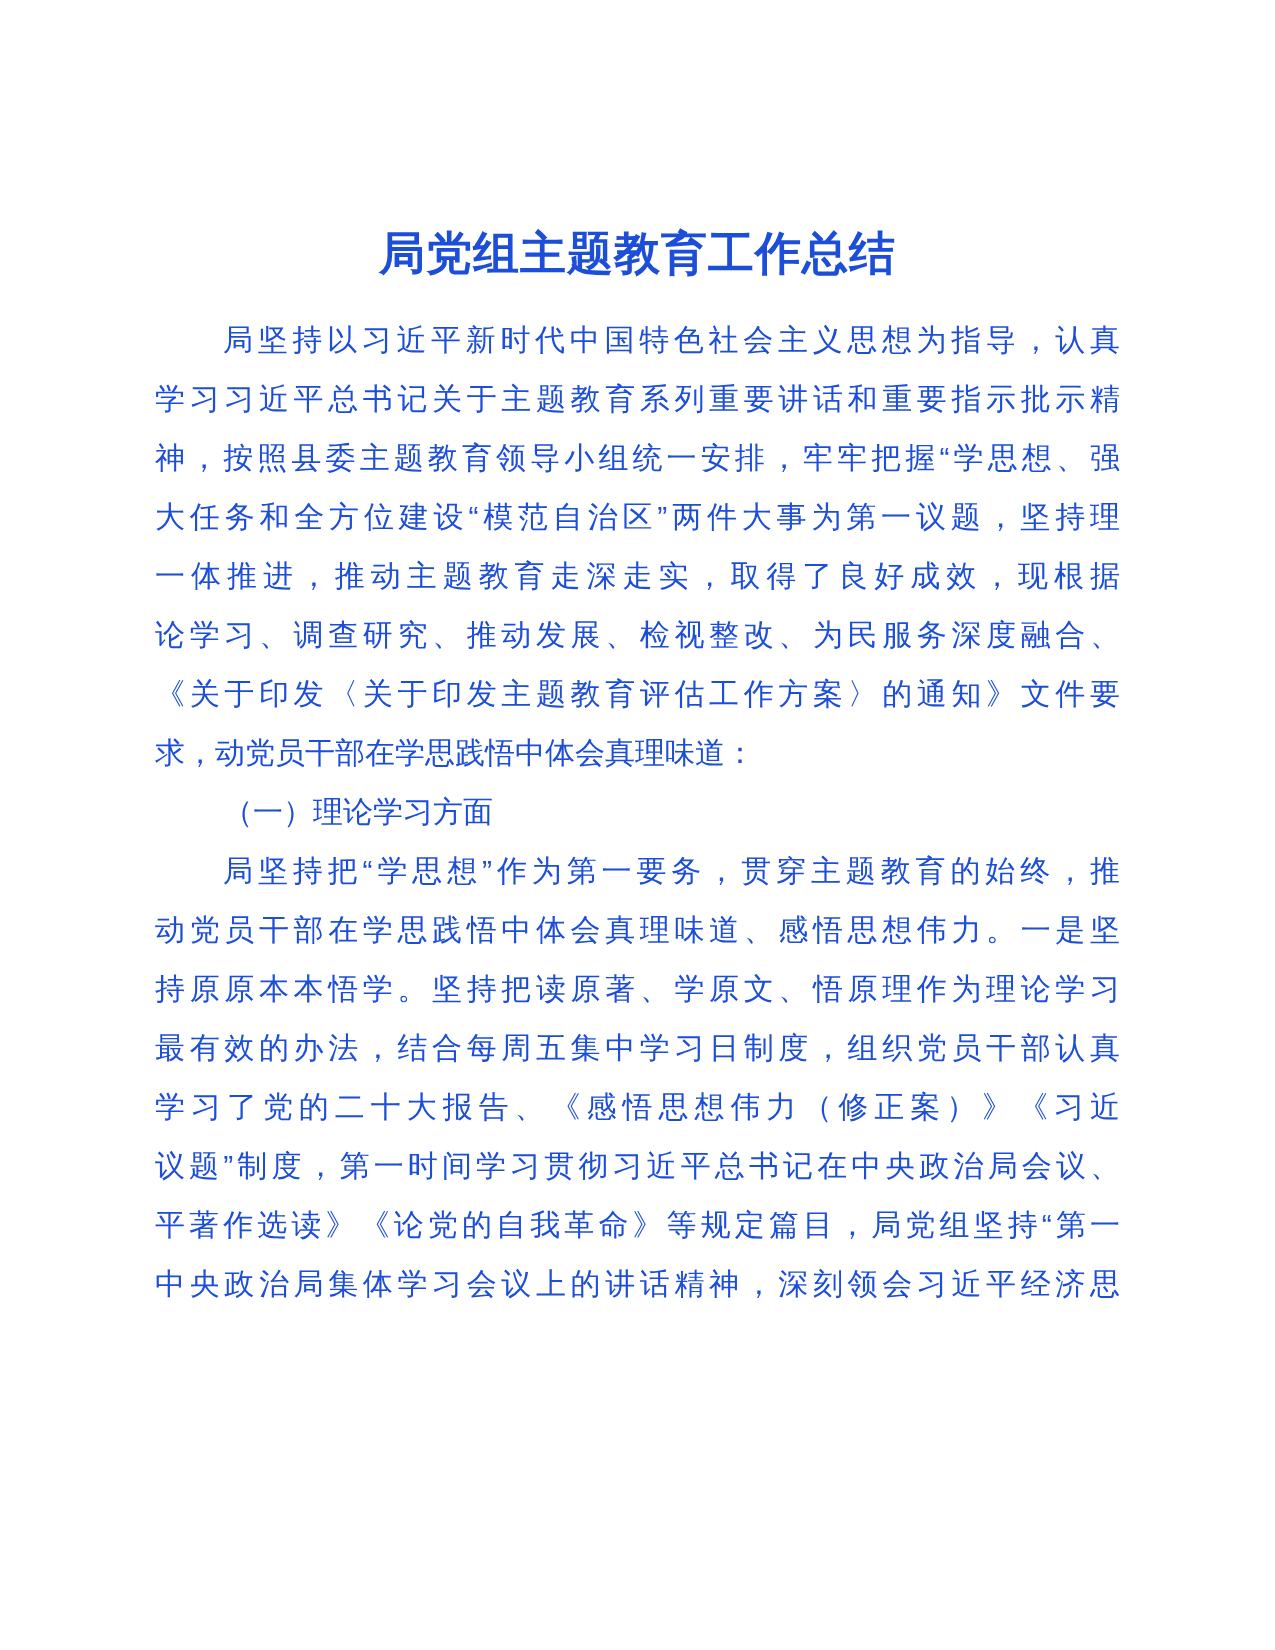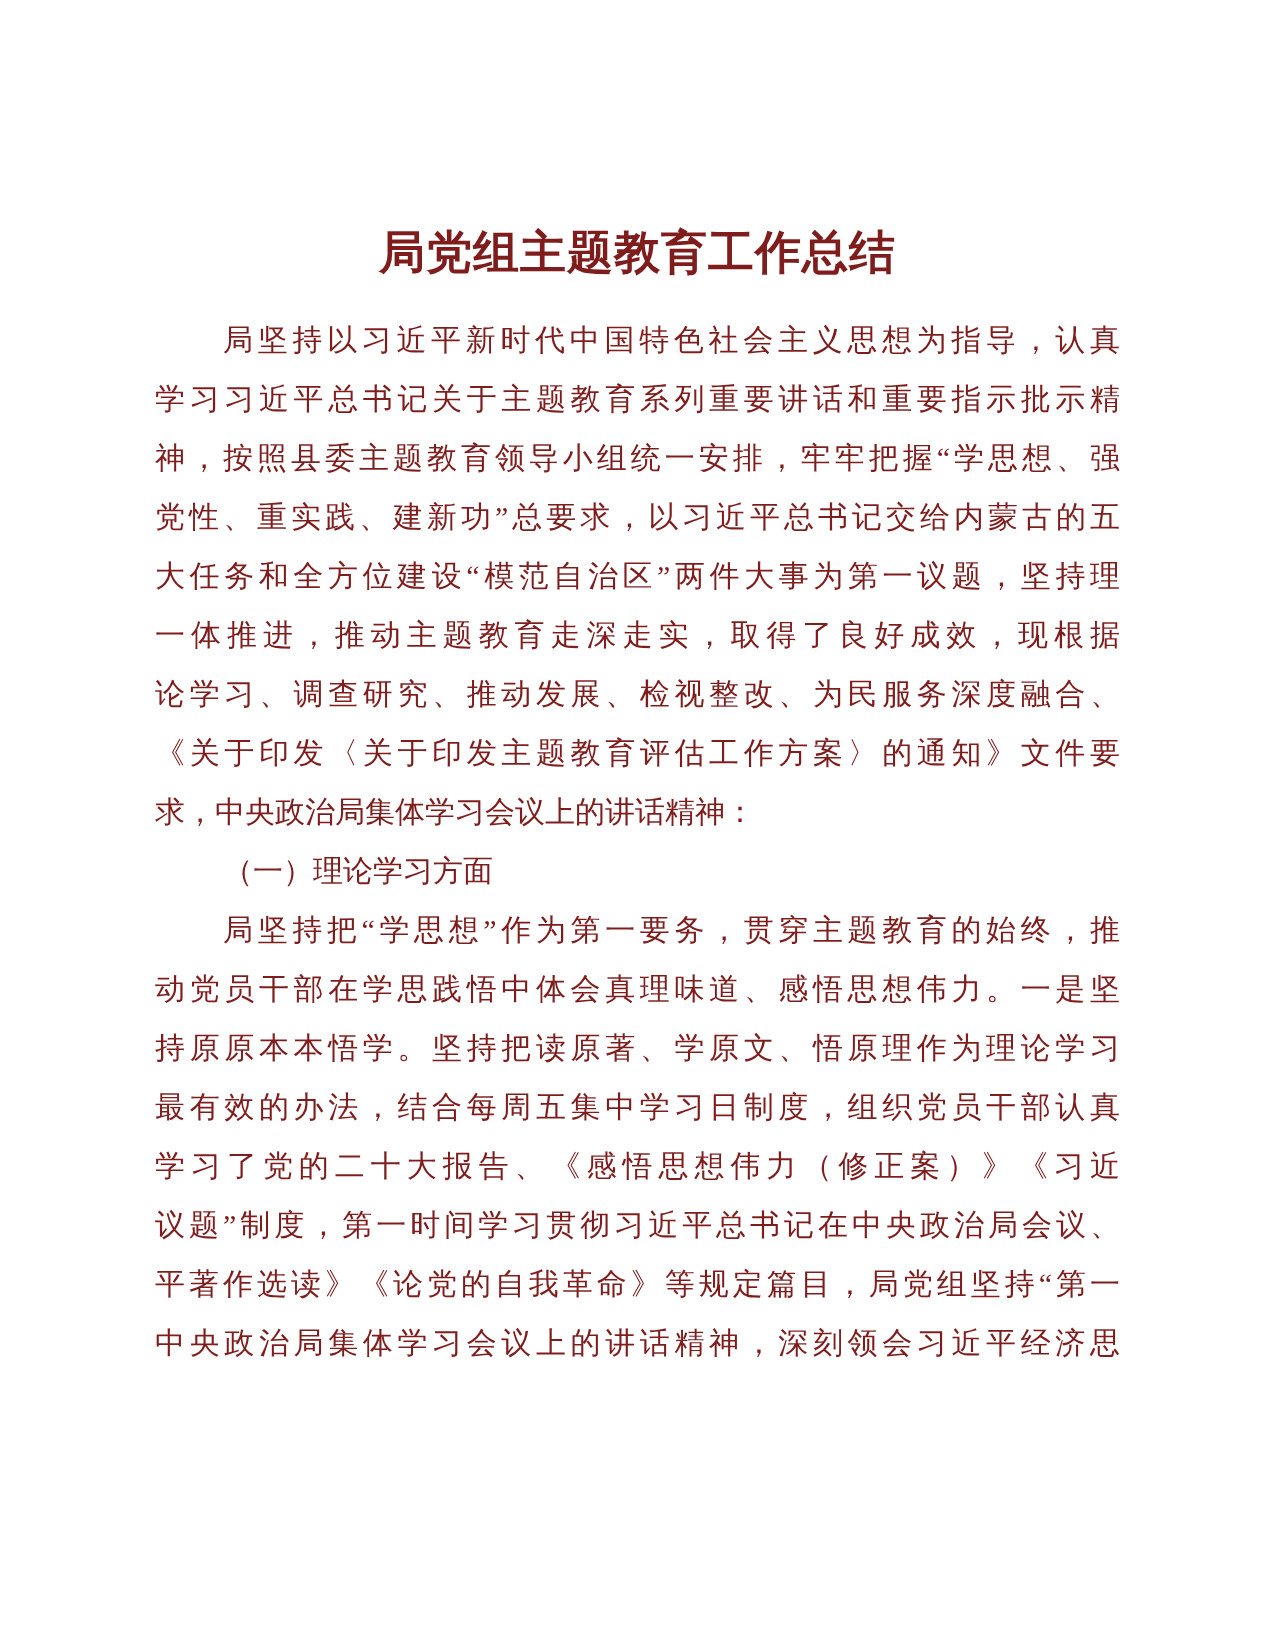--- a/index.html
+++ b/index.html
@@ -3,22 +3,22 @@
 <meta charset="utf-8">
 <style>
   * { margin: 0; padding: 0; box-sizing: border-box; }
   html, body { background: #ffffff; }
   .page {
     position: relative;
     width: 1275px;
     height: 1408px;
     margin: 0 auto;
     background: #ffffff;
-    color: #7f1d1d;
-    font-family: Liberation Serif, serif;
+    color: #1d4ed8;
+    font-family: Liberation Sans, sans-serif;
     overflow: hidden;
   }
   .doc {
     padding: 0 155px;
   }
   .doc-title {
     margin-top: 230px;
     margin-bottom: 34px;
     font-size: 46px;
     line-height: 46px;
@@ -45,26 +45,25 @@
 
 <div class="page">
   <div class="doc">
 
     <div class="doc-title">局党组主题教育工作总结</div>
 
     <div>
       <div class="line fill indent">局坚持以习近平新时代中国特色社会主义思想为指导，认真</div>
       <div class="line fill">学习习近平总书记关于主题教育系列重要讲话和重要指示批示精</div>
       <div class="line fill">神，按照县委主题教育领导小组统一安排，牢牢把握“学思想、强</div>
-      <div class="line fill">党性、重实践、建新功”总要求，以习近平总书记交给内蒙古的五</div>
       <div class="line fill">大任务和全方位建设“模范自治区”两件大事为第一议题，坚持理</div>
       <div class="line fill">一体推进，推动主题教育走深走实，取得了良好成效，现根据</div>
       <div class="line fill">论学习、调查研究、推动发展、检视整改、为民服务深度融合、</div>
       <div class="line fill">《关于印发〈关于印发主题教育评估工作方案〉的通知》文件要</div>
-      <div class="line">求，中央政治局集体学习会议上的讲话精神：</div>
+      <div class="line">求，动党员干部在学思践悟中体会真理味道：</div>
     </div>
 
 
     <div class="line indent">（一）理论学习方面</div>
 
     <div>
       <div class="line fill indent">局坚持把“学思想”作为第一要务，贯穿主题教育的始终，推</div>
       <div class="line fill">动党员干部在学思践悟中体会真理味道、感悟思想伟力。一是坚</div>
       <div class="line fill">持原原本本悟学。坚持把读原著、学原文、悟原理作为理论学习</div>
       <div class="line fill">最有效的办法，结合每周五集中学习日制度，组织党员干部认真</div>

